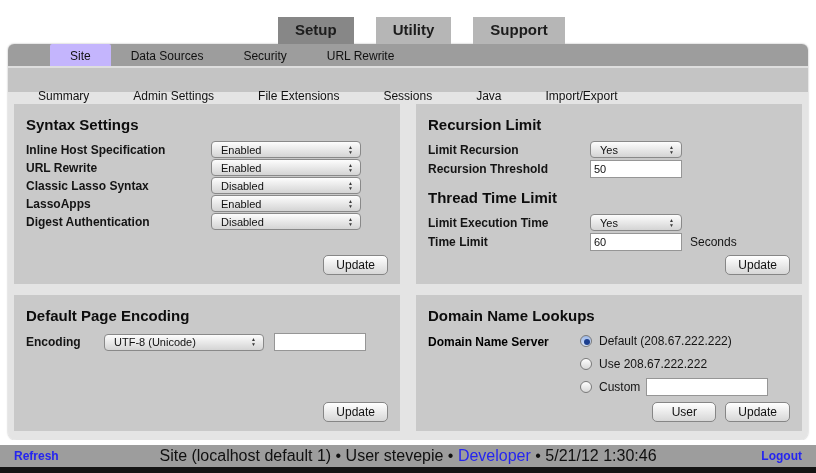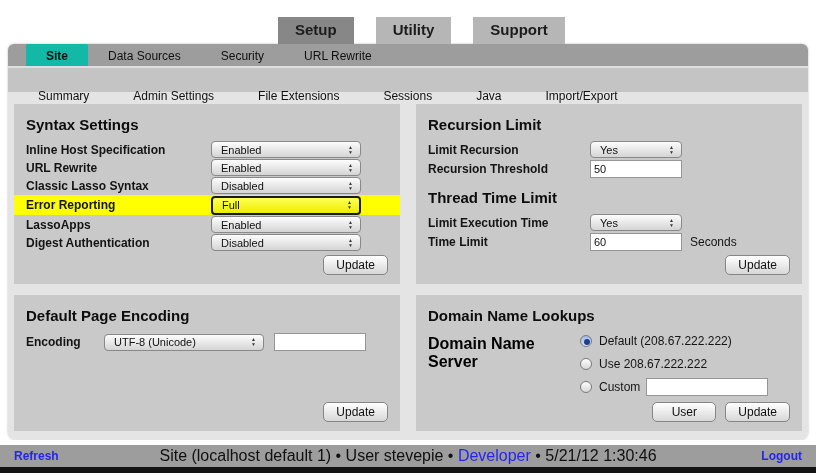--- a/index.html
+++ b/index.html
@@ -13,21 +13,21 @@
     background:#b6b6b6; cursor:pointer; }
   .top-tab.active { background:#878787; }
 
   
   .container { margin:0 8px; border-radius:6px 6px 8px 8px; overflow:hidden;
     box-shadow:0 0 2px rgba(0,0,0,.35); }
 
   .site-bar { height:24px; background:#9d9d9d; display:flex; align-items:stretch;
     padding-left:18px; border-bottom:2px solid #dedede; }
   .site-tab { font-size:12px; color:#111; line-height:24px; padding:0 20px; cursor:pointer; }
-  .site-tab.active { background:#14b8a6; font-weight:bold; border-radius:2px 2px 0 0; }
+  .site-tab.active { background:#c4b5fd; font-weight:normal; border-radius:2px 2px 0 0;margin-left:24px; }
 
   .sub-bar { height:24px; background:#c4c4c4; display:flex; align-items:stretch;
     padding-left:8px; }
   .sub-tab { font-size:12px; color:#111; line-height:24px; padding:16px 22px; cursor:pointer; }
   .sub-tab.active { background:#ebebeb; font-weight:bold; border-radius:2px 2px 0 0; }
 
   
   .content { background:#e4e4e4; padding:12px 6px 9px;
     display:grid; grid-template-columns:1fr 1fr; grid-template-rows:180px 136px;
     gap:11px 16px; }
@@ -138,27 +138,20 @@
       </div>
 
       <div class="row">
         <span class="lbl lblw1">Classic Lasso Syntax</span>
         <div class="popup w150">
           <span class="ptxt">Disabled</span>
           <span class="arrows"></span>
         </div>
       </div>
 
-      <div class="row hl">
-        <span class="lbl lblw1">Error Reporting</span>
-        <div class="popup w150 hl-popup">
-          <span class="ptxt">Full</span>
-          <span class="arrows"></span>
-        </div>
-      </div>
 
       <div class="row">
         <span class="lbl lblw1">LassoApps</span>
         <div class="popup w150">
           <span class="ptxt">Enabled</span>
           <span class="arrows"></span>
         </div>
       </div>
 
       <div class="row">
@@ -225,21 +218,21 @@
 
       <div class="btn-row">
         <button class="btn">Update</button>
       </div>
     </div>
 
     <div class="panel">
       <h2>Domain Name Lookups</h2>
 
       <div style="display:flex">
-        <span class="lbl lblw4" style="font-size:16px;font-weight:bold;padding-top:3px">Domain Name Server</span>
+        <span class="lbl lblw4" style="font-size:12px;font-weight:bold;padding-top:3px">Domain Name Server</span>
 
         <div class="radio-col">
           <div class="radio-line">
             <span class="radio checked"></span>
             <span class="radio-lbl">Default (208.67.222.222)</span>
           </div>
           <div class="radio-line">
             <span class="radio"></span>
             <span class="radio-lbl">Use 208.67.222.222</span>
           </div>

